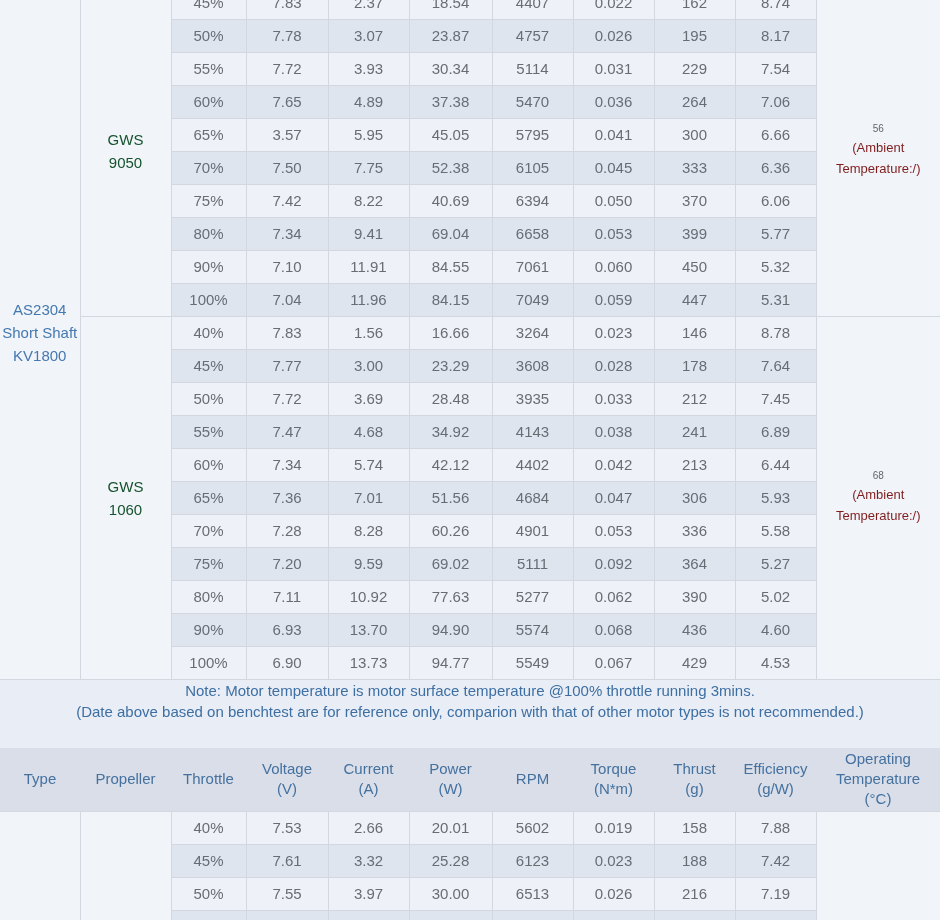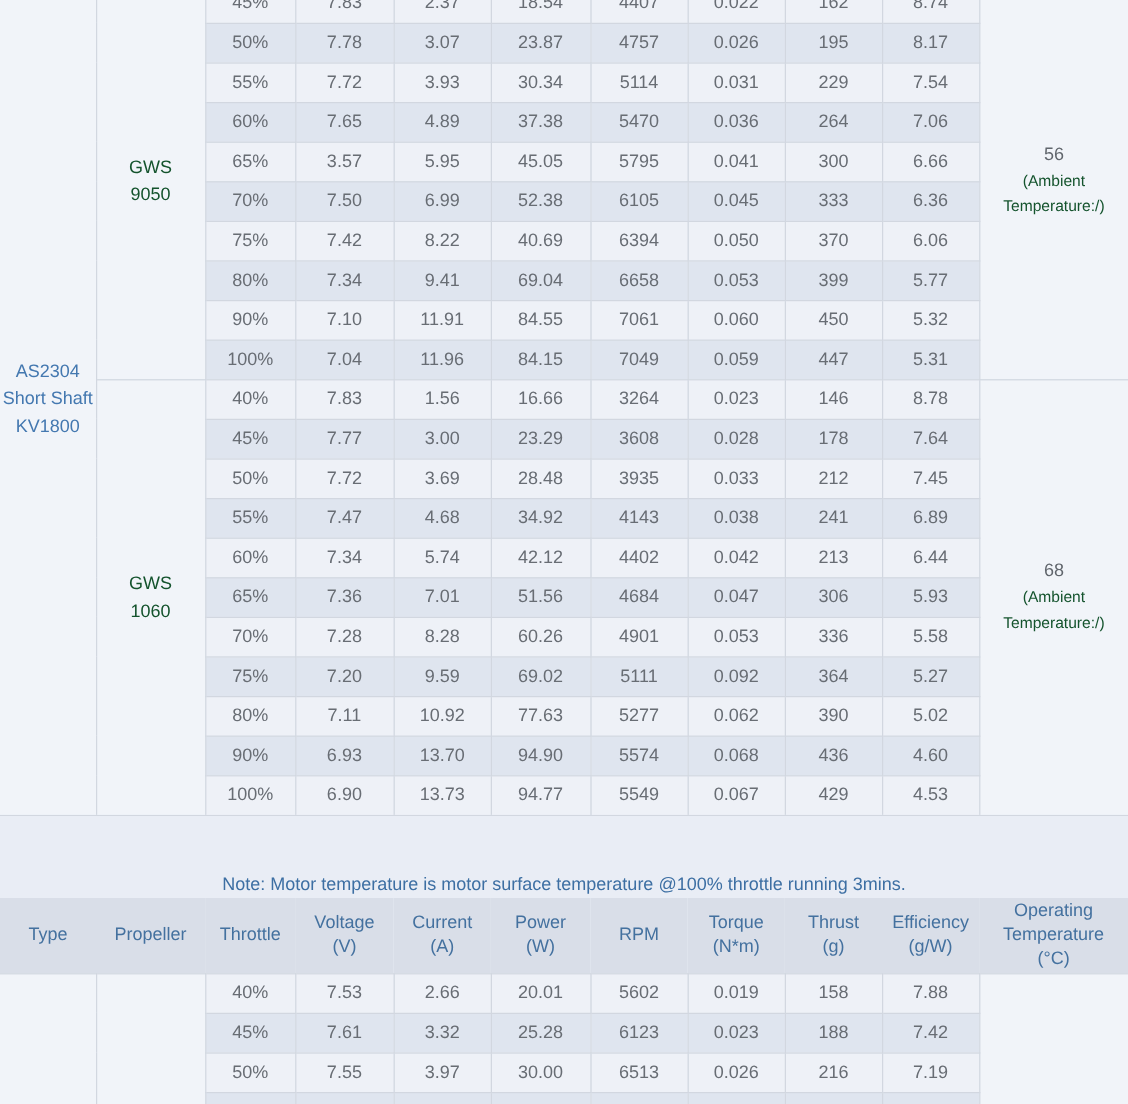--- a/index.html
+++ b/index.html
@@ -19,26 +19,26 @@
     color: #686d74; font-size: 15px;
   }
   td.data.light { background: #eef1f7; }
   td.data.dark  { background: #dfe5ef; }
   td.span-cell {
     background: #f1f4f9; border: 1px solid #d2d7e0;
     color: #686d74; font-size: 15px;
   }
   .motor-name { color: #4478b0; line-height: 23px; padding: 0 2px; }
   .prop-inner { max-width: 46px; margin: 0 auto; line-height: 23px; color: #14532d; }
-  .temp-val { font-size: 15px; color: #61666d; margin-bottom: 3px; }
-  .temp-ambient { font-size: 13px; color: #14532d; line-height: 21px; padding: 0 8px; }
+  .temp-val { font-size: 10px; color: #61666d; margin-bottom: 3px; }
+  .temp-ambient { font-size: 13px; color: #7f1d1d; line-height: 21px; padding: 0 8px; }
   .top-wrap { margin-top: -14px; border-bottom: 1px solid #d2d7e0; }
   .note {
     height: 68px; display: flex; flex-direction: column;
-    justify-content: flex-end; align-items: center;
+    justify-content: flex-start; align-items: center;
     color: #3d6fa3; font-size: 15px; line-height: 21px;
   }
   th {
     height: 63px; background: #d9dee8; color: #44719f;
     font-weight: normal; font-size: 15px; line-height: 20px;
     border: none; padding: 0 4px;
   }
 </style>
 </head>
 <body>
@@ -116,21 +116,21 @@
             <td class="data light">5.95</td>
             <td class="data light">45.05</td>
             <td class="data light">5795</td>
             <td class="data light">0.041</td>
             <td class="data light">300</td>
             <td class="data light">6.66</td>
           </tr>
           <tr>
             <td class="data dark">70%</td>
             <td class="data dark">7.50</td>
-            <td class="data dark">6.99</td>
+            <td class="data dark">7.75</td>
             <td class="data dark">52.38</td>
             <td class="data dark">6105</td>
             <td class="data dark">0.045</td>
             <td class="data dark">333</td>
             <td class="data dark">6.36</td>
           </tr>
           <tr>
             <td class="data light">75%</td>
             <td class="data light">7.42</td>
             <td class="data light">8.22</td>
@@ -285,20 +285,21 @@
             <td class="data light">5549</td>
             <td class="data light">0.067</td>
             <td class="data light">429</td>
             <td class="data light">4.53</td>
           </tr>
         </tbody>
       </table>
   </div>
   <div class="note">
     <div>Note: Motor temperature is motor surface temperature @100% throttle running 3mins.</div>
+    <div>(Date above based on benchtest are for reference only, comparion with that of other motor types is not recommended.)</div>
   </div>
   <div>
     <table id="bottom-table">
         <colgroup>
           <col style="width: 80px;">
           <col style="width: 91px;">
           <col style="width: 75px;">
           <col style="width: 82px;">
           <col style="width: 81px;">
           <col style="width: 83px;">

